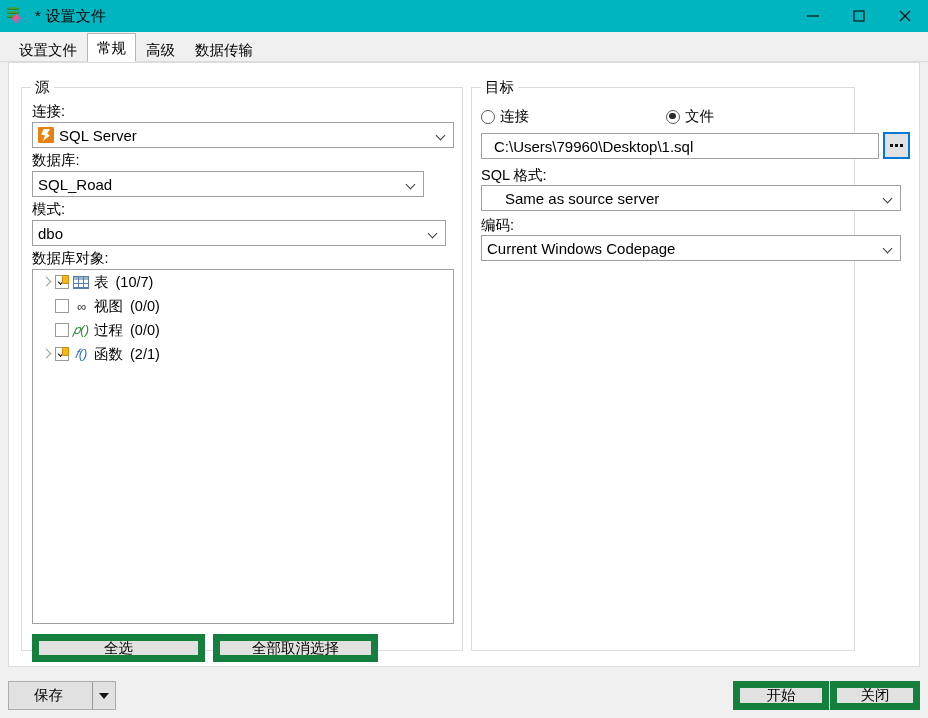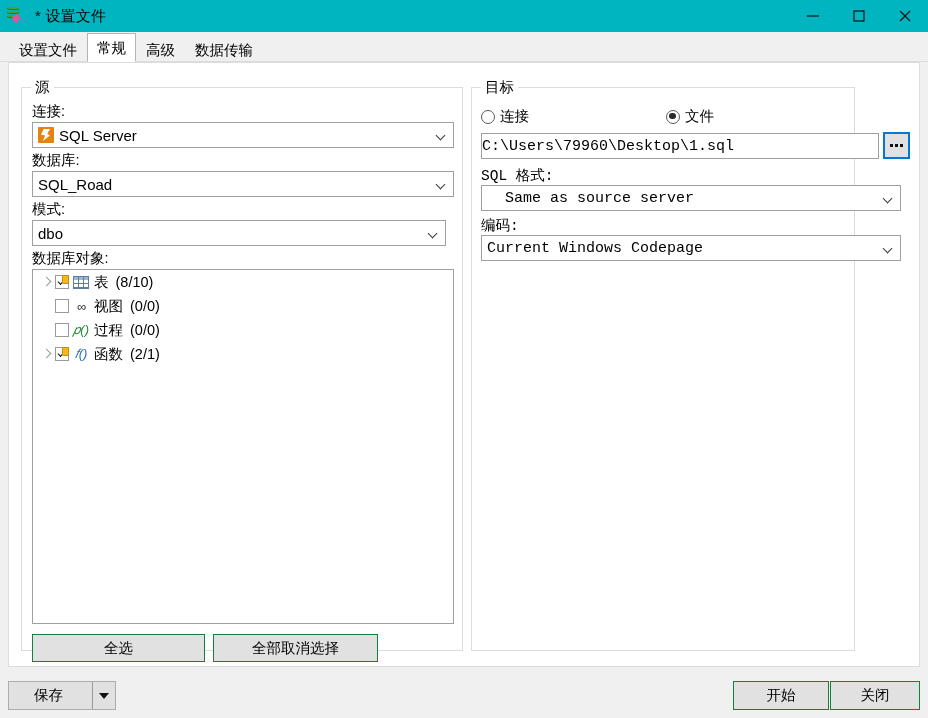--- a/index.html
+++ b/index.html
@@ -139,21 +139,21 @@
   .gb-label {
     position: absolute;
     top: -10px; left: 9px;
     background: #ffffff;
     padding: 0 4px;
     font-size: 14.5px;
     color: #000;
     white-space: nowrap;
   }
   #src-group { left: 12px; top: 24px; width: 442px; height: 564px; }
-  #dst-group { left: 462px; top: 24px; width: 384px; height: 564px; font-family: Liberation Mono, monospace; }
+  #dst-group { left: 462px; top: 24px; width: 384px; height: 564px; }
 
   .fieldlabel {
     position: absolute;
     font-size: 14.5px;
     color: #000;
     white-space: nowrap;
   }
 
   
   .combo {
@@ -207,21 +207,21 @@
 
   
   .textbox {
     position: absolute;
     height: 26px;
     background: #ffffff;
     border: 1px solid #a0a0a0;
     box-sizing: border-box;
     display: flex;
     align-items: center;
-    padding-left: 0;
+    padding-left: 12px;
     font-size: 15px;
     color: #000;
     white-space: nowrap;
     overflow: hidden;
   }
 
   
   .radio-row {
     position: absolute;
     display: flex;
@@ -353,21 +353,21 @@
   }
   .ic-proc { color: #2e8b3a; }
   .ic-func { color: #2f6fbf; }
   .tree-label { margin-right: 7px; }
   .tree-count { color: #000; }
 
   
   .btn {
     position: absolute;
     background: #e1e1e1;
-    border: 1px solid #15803d;
+    border: 7px solid #15803d;
     box-sizing: border-box;
     display: flex;
     align-items: center;
     justify-content: center;
     font-size: 14.5px;
     color: #000;
     white-space: nowrap;
   }
   .splitbtn {
     position: absolute;
@@ -453,42 +453,42 @@
     <div class="gb-label">源</div>
 
     <div class="fieldlabel" style="left:10px; top:14px;">连接:</div>
     <div class="combo" style="left:10px; top:34px; width:422px;">
       <div class="sqlsrv-icon"></div>
       <div class="cbtext">SQL Server</div>
       <div class="chev"></div>
     </div>
 
     <div class="fieldlabel" style="left:10px; top:63px;">数据库:</div>
-    <div class="combo" style="left:10px; top:83px; width:422px;">
+    <div class="combo" style="left:10px; top:83px; width:392px;">
       <div class="cbtext">SQL_Road</div>
       <div class="chev"></div>
     </div>
 
     <div class="fieldlabel" style="left:10px; top:112px;">模式:</div>
     <div class="combo" style="left:10px; top:132px; width:414px;">
       <div class="cbtext">dbo</div>
       <div class="chev"></div>
     </div>
 
     <div class="fieldlabel" style="left:10px; top:161px;">数据库对象:</div>
 
     <div class="treebox" style="left:10px; top:181px; width:422px; height:355px;">
       <div class="tree-row">
         <div class="tw-chev has"></div>
         <div class="tw-check on"></div>
         <div class="tw-icon">
             <div class="ic-table"></div>
           </div>
         <div class="tree-label">表</div>
-        <div class="tree-count">(8/10)</div>
+        <div class="tree-count">(10/7)</div>
       </div>
       <div class="tree-row">
         <div class="tw-chev"></div>
         <div class="tw-check"></div>
         <div class="tw-icon">
             <span class="ic-view">∞</span>
           </div>
         <div class="tree-label">视图</div>
         <div class="tree-count">(0/0)</div>
       </div>

